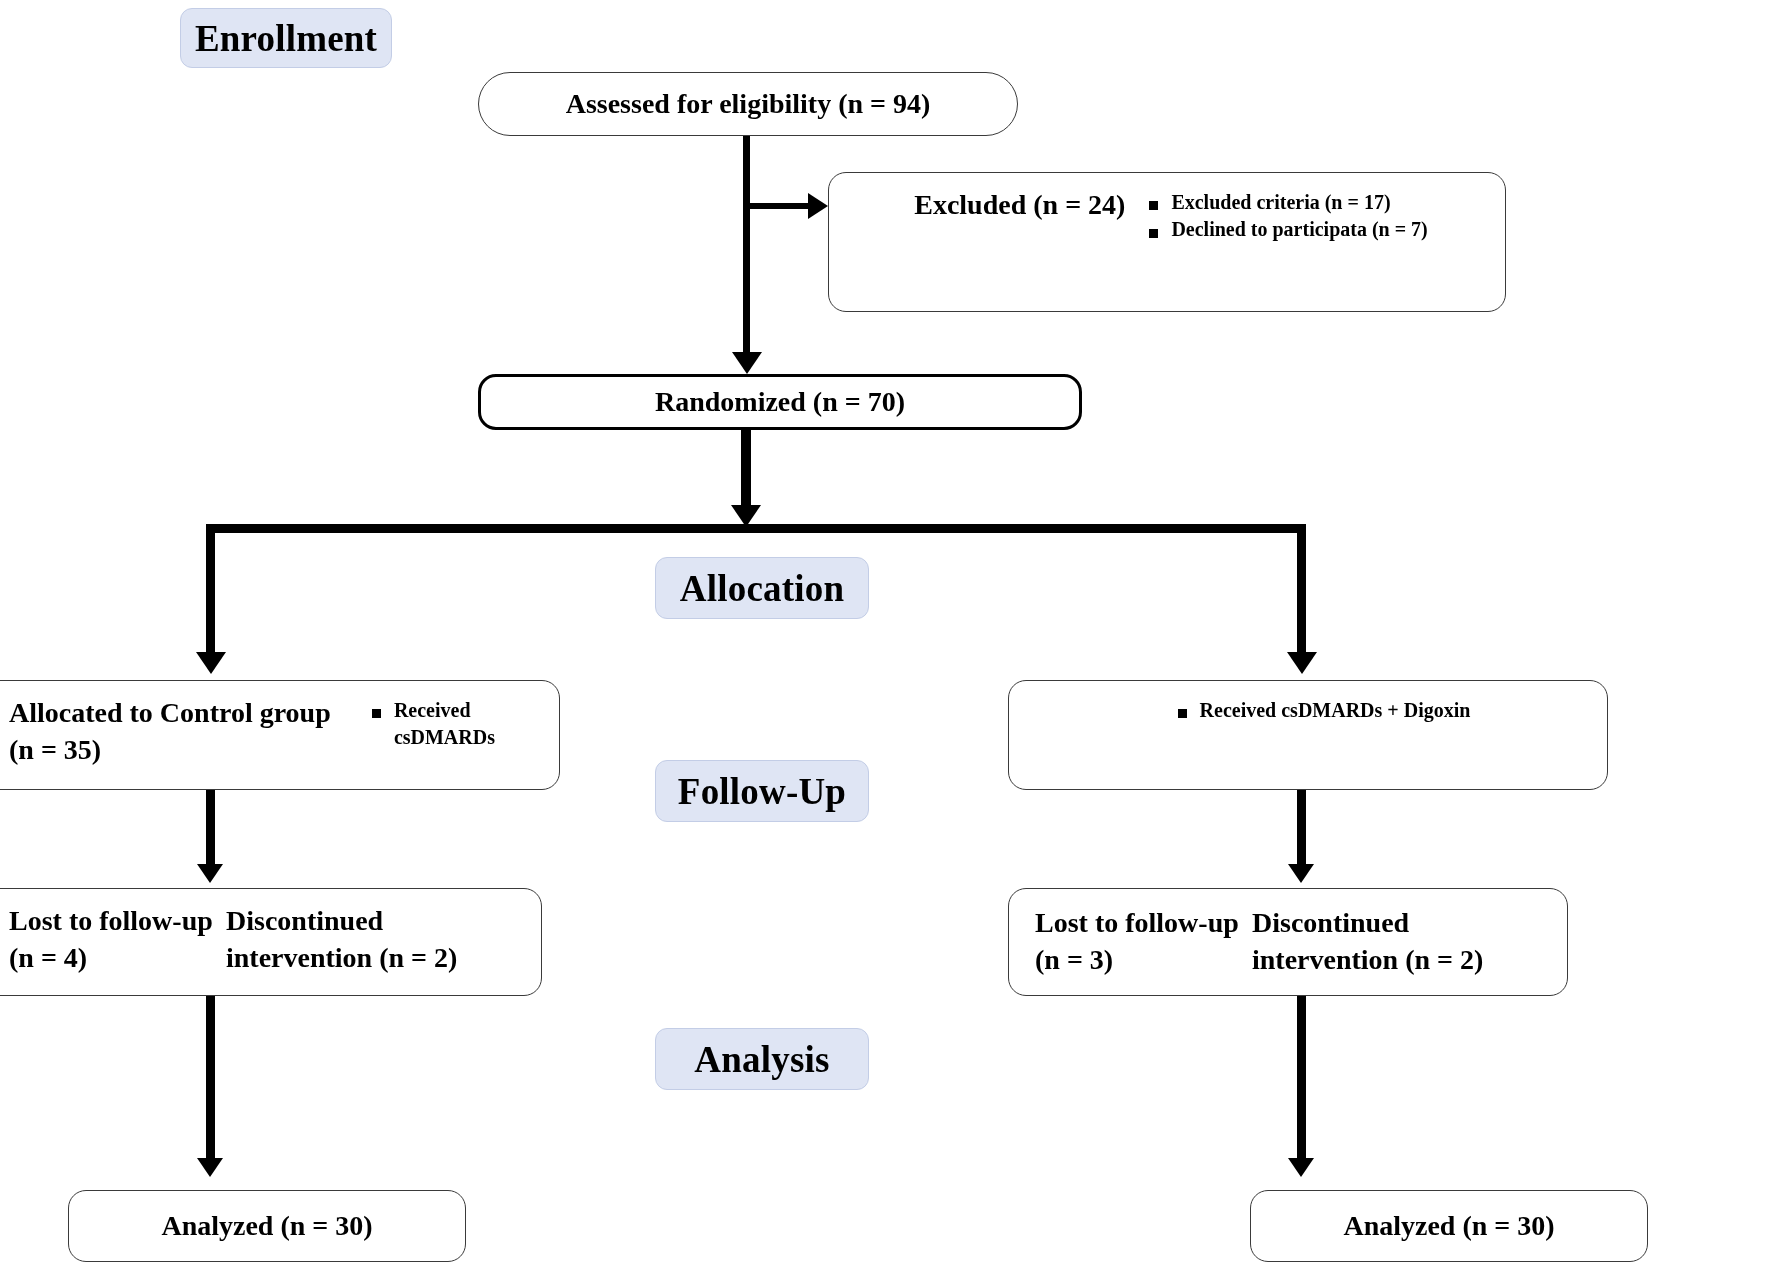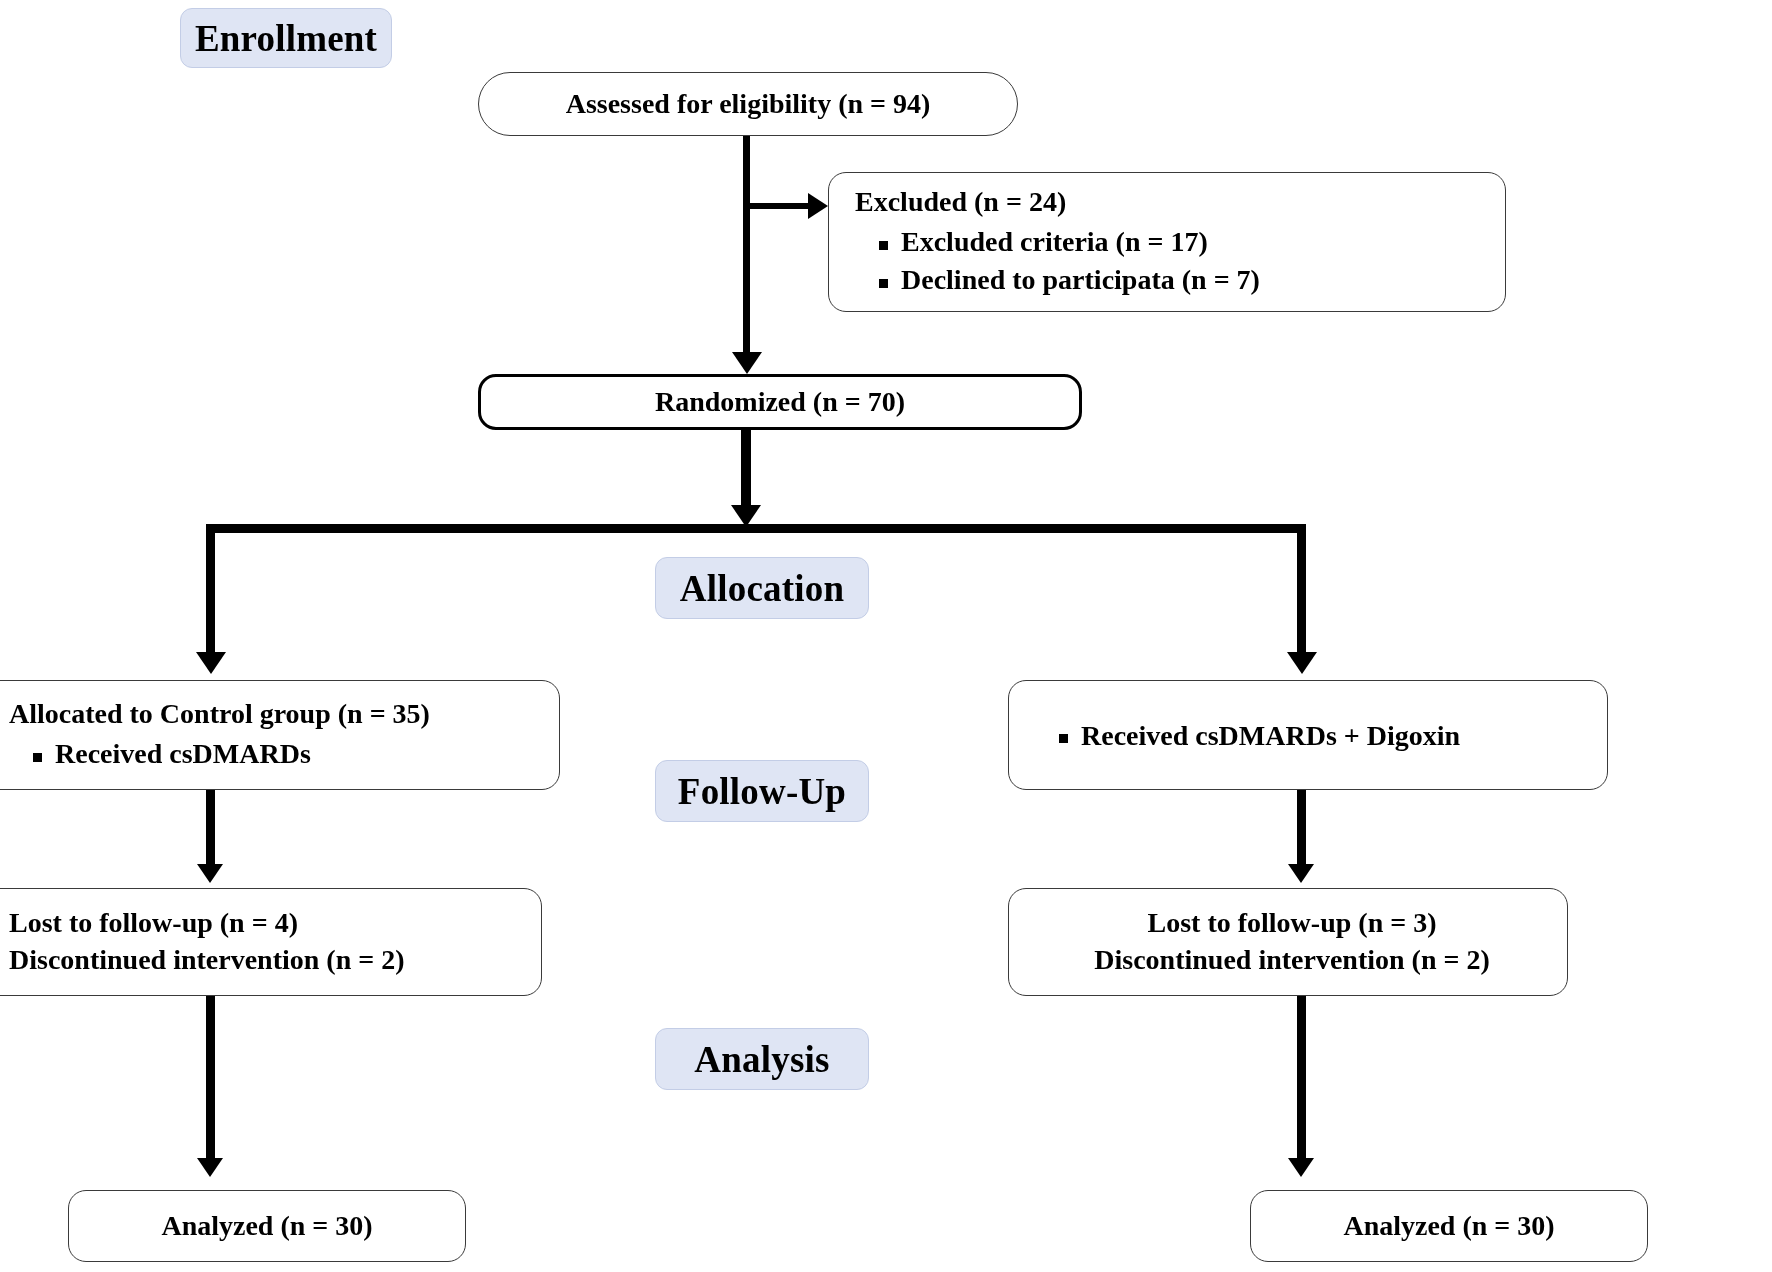--- a/index.html
+++ b/index.html
@@ -49,33 +49,33 @@
   }
   .flow-box.centered {
     display: flex;
     align-items: center;
     justify-content: center;
     text-align: center;
   }
   .flow-box.left-pad {
     padding: 14px 18px 14px 26px;
     display: flex;
-    flex-direction: column;
+    flex-direction: row;
     justify-content: center;
   }
 
   .bullet-list {
     list-style: none;
     margin: 2px 0 0 0;
     padding: 0 0 0 46px;
   }
   .bullet-list li {
     position: relative;
     font-weight: bold;
-    font-size: 28px;
+    font-size: 20px;
     line-height: 1.36;
   }
   .bullet-list li .sq {
     position: absolute;
     left: -22px;
     top: 0.62em;
     width: 9px;
     height: 9px;
     background: #000000;
   }

